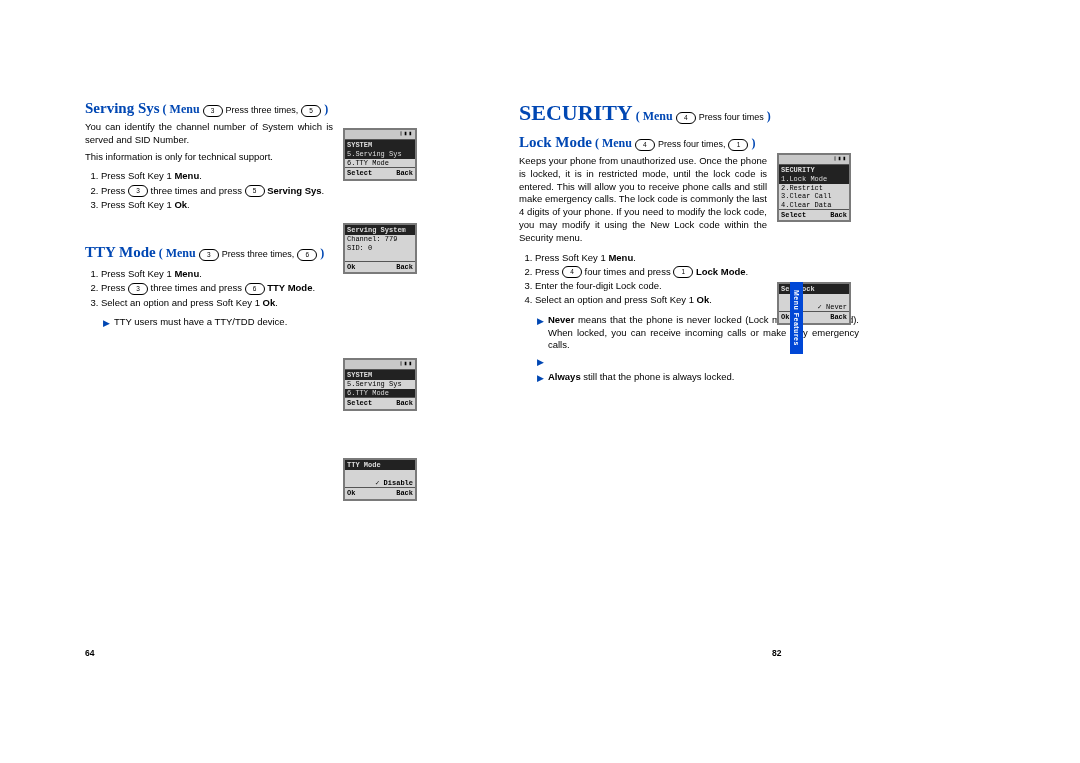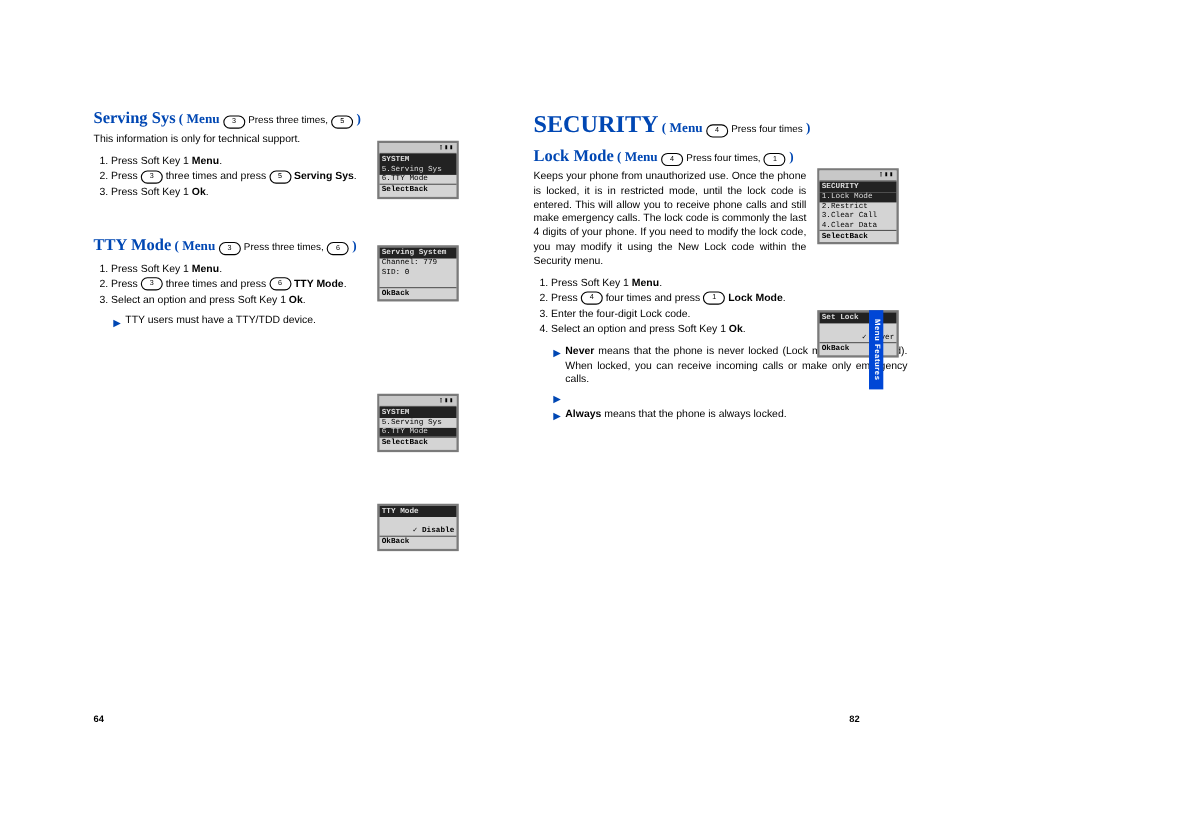--- a/index.html
+++ b/index.html
@@ -8,21 +8,21 @@
     background: #fff;
     font-family: Arial, Helvetica, sans-serif;
     font-size: 10px;
     color: #000;
     width: 1080px;
     height: 763px;
     position: relative;
   }
   .page {
     display: flex;
-    gap: 70px;
+    gap: 104px;
     padding: 100px 80px 0 85px;
   }
   .col {
     width: 330px;
     position: relative;
   }
   .col-right {
     width: 340px;
   }
   .section-h {
@@ -118,20 +118,21 @@
   .lcd-row {
     padding: 0 2px;
   }
   .lcd-sel {
     background: #222;
     color: #ddd;
   }
   .lcd-foot {
     border-top: 1px solid #555;
     display: flex;
+    justify-content: space-between;
     padding: 1px 2px;
     font-weight: bold;
   }
   .pagenum-left {
     position: absolute;
     left: 85px;
     top: 648px;
     font-weight: bold;
     font-size: 8.5px;
   }
@@ -173,20 +174,21 @@
     <div class="heading-line">
       <span class="section-h">Serving Sys</span>
       <span class="menu-label">( </span>
       <span class="menu-label">Menu</span>
       <span class="key">3</span>
       <span class="nav-text">Press three times,</span>
       <span class="key">5</span>
       <span class="menu-label"> )</span>
     </div>
 
+    <div class="body-text narrow">You can identify the channel number of System which is served and SID Number.</div>
     <div class="body-text narrow">This information is only for technical support.</div>
 
     <ol class="narrow">
       <li>
         <span>Press Soft Key 1 </span><b>Menu</b><span>.</span>
       </li>
       <li>
         <span>Press </span><span class="key">3</span><span> three times and press </span><span class="key">5</span> <b>Serving Sys</b><span>.</span>
       </li>
       <li>
@@ -307,21 +309,21 @@
 
     <div class="arrow-item" style="text-align:justify;">
       <span class="arrow">▶</span>
       <span><b>Never</b><span> means that the phone is never locked (Lock mode can be used). When locked, you can receive incoming calls or make only emergency calls.</span></span>
     </div>
     <div class="arrow-item" style="text-align:justify;">
       <span class="arrow">▶</span>
     </div>
     <div class="arrow-item">
       <span class="arrow">▶</span>
-      <span><b>Always</b><span> means that the phone is always locked.</span></span>
+      <span><b>Always</b><span> still that the phone is always locked.</span></span>
     </div>
 
     <div class="lcd" style="top:53px; left:258px;">
       <div class="lcd-status">▯▮▮</div>
       <div class="lcd-title">SECURITY</div>
       <div class="lcd-row lcd-sel">1.Lock Mode</div>
       <div class="lcd-row">2.Restrict</div>
       <div class="lcd-row">3.Clear Call</div>
       <div class="lcd-row">4.Clear Data</div>
       <div class="lcd-foot">

